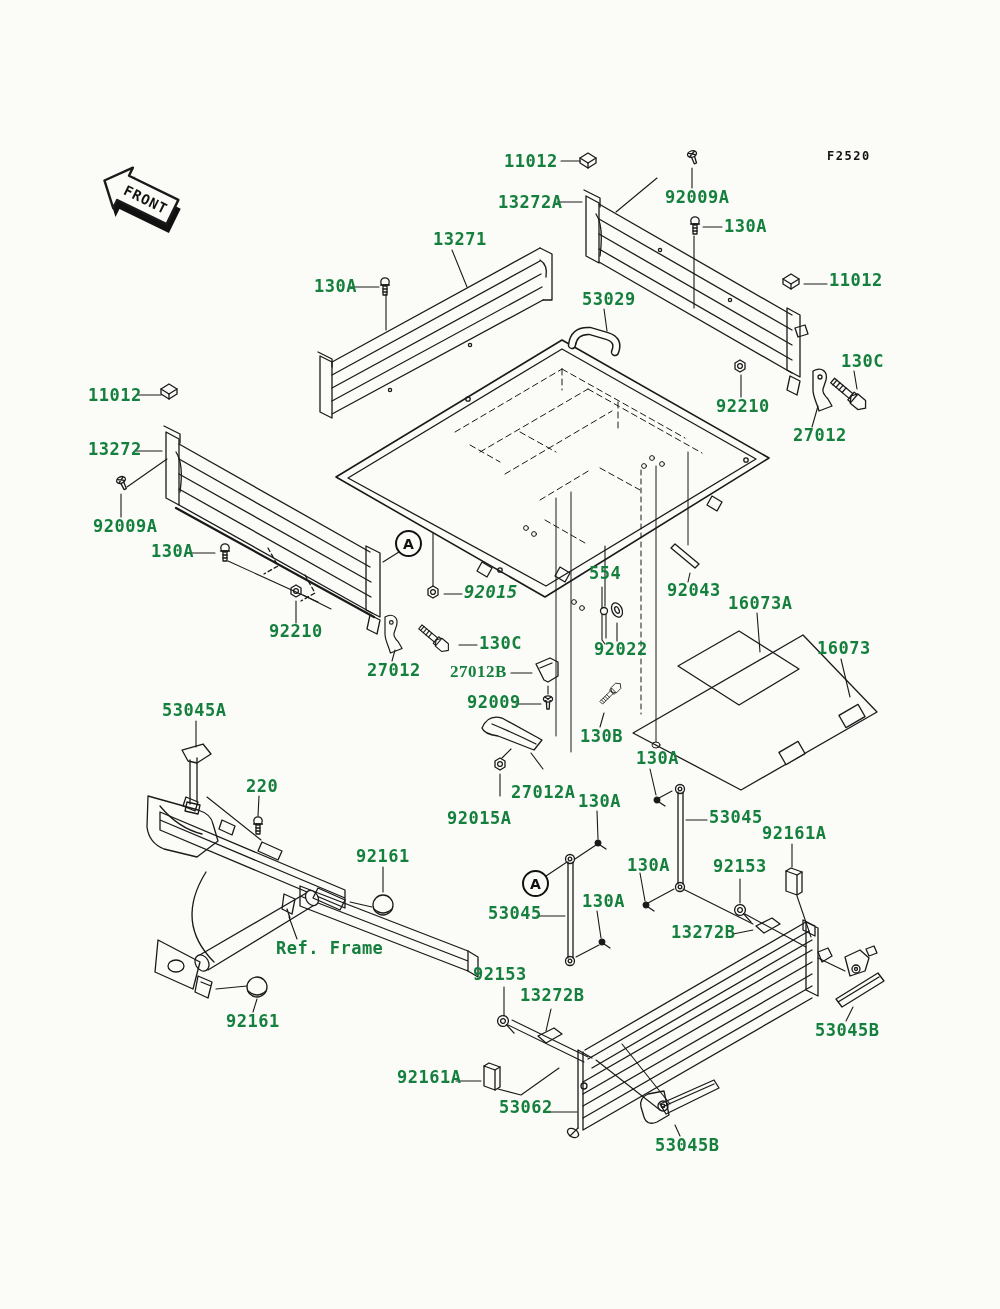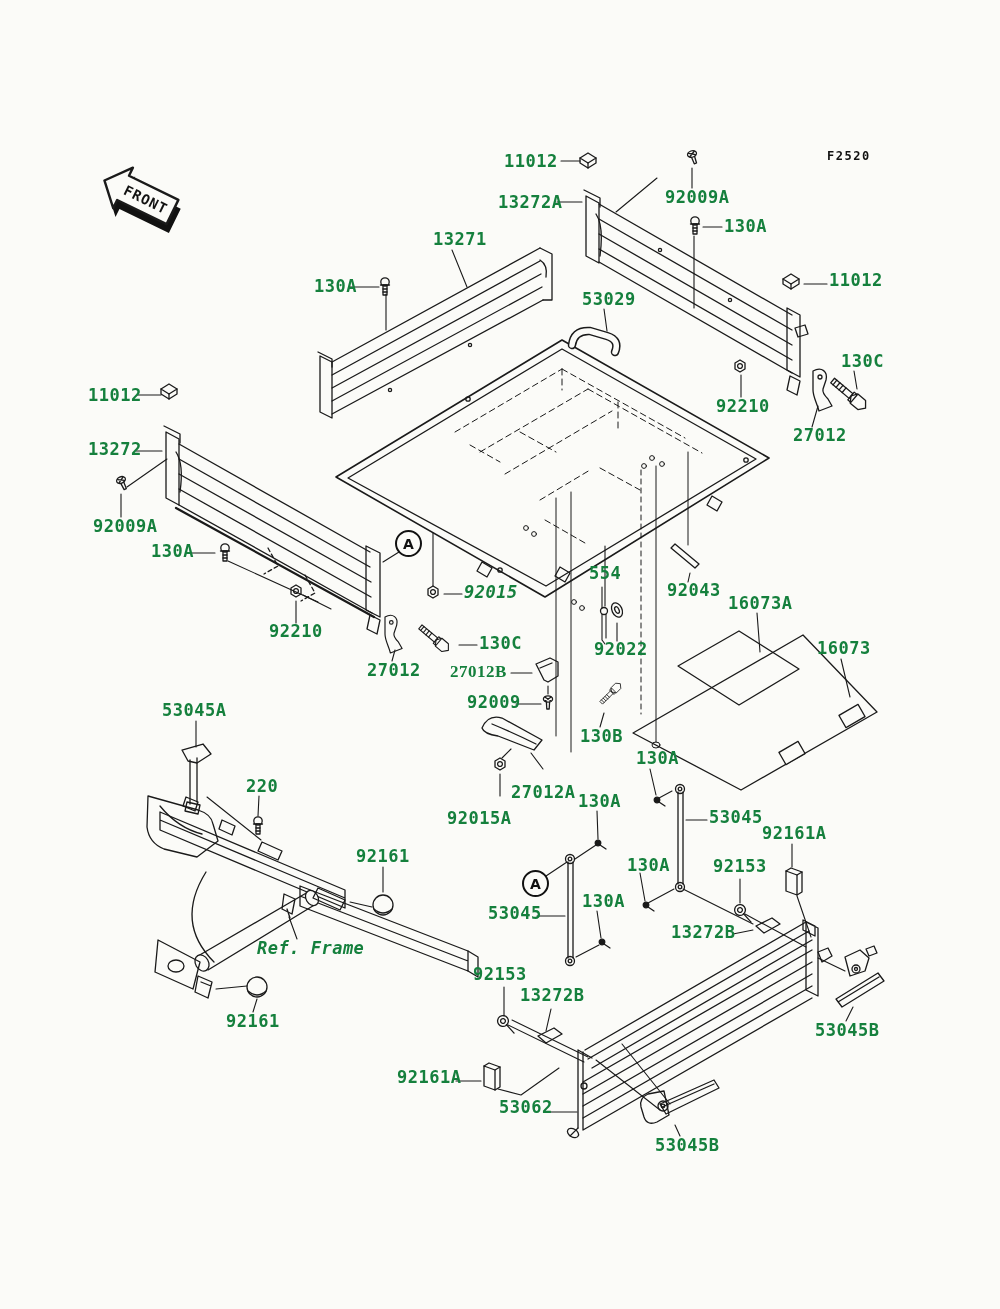--- a/index.html
+++ b/index.html
@@ -338,21 +338,21 @@
       <div class="lbl" style="left: 488px; top: 905px;">53045</div>
       <div class="lbl" style="left: 473px; top: 966px;">92153</div>
       <div class="lbl" style="left: 520px; top: 987px;">13272B</div>
       <div class="lbl" style="left: 397px; top: 1069px;">92161A</div>
       <div class="lbl" style="left: 499px; top: 1099px;">53062</div>
       <div class="lbl" style="left: 655px; top: 1137px;">53045B</div>
       <div class="lbl" style="left: 815px; top: 1022px;">53045B</div>
       <div class="lbl" style="left: 162px; top: 702px;">53045A</div>
       <div class="lbl" style="left: 246px; top: 778px;">220</div>
       <div class="lbl" style="left: 356px; top: 848px;">92161</div>
-      <div class="lbl" style="left: 257px; top: 940px; font-style: italic;">Ref. Frame</div>
+      <div class="lbl" style="left: 276px; top: 940px;">Ref. Frame</div>
       <div class="lbl" style="left: 226px; top: 1013px;">92161</div>
       <div class="marker" style="left: 395px; top: 530px;">A</div>
       <div class="marker" style="left: 522px; top: 870px;">A</div>
     </div>
 
 <div class="figure-code">F2520</div>
 
 </div>
 
 </body></html>

